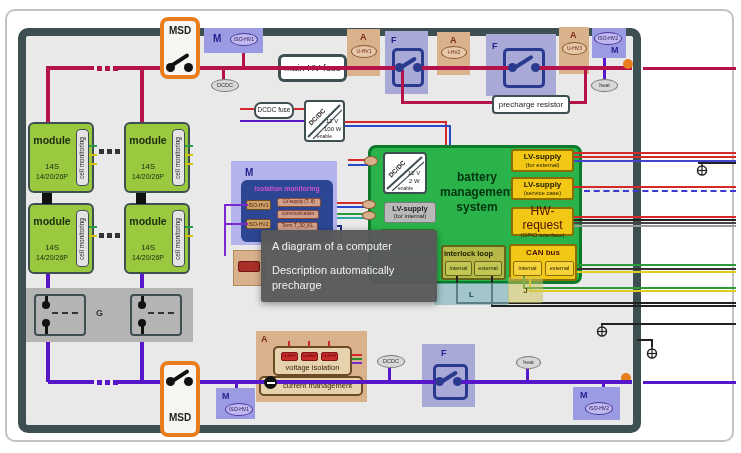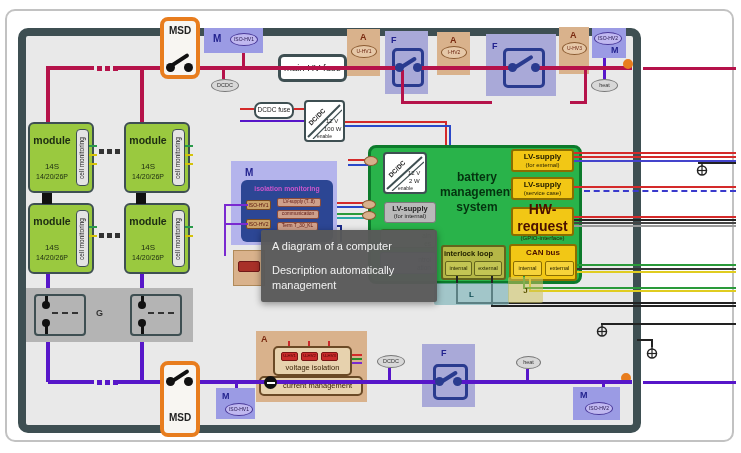--- a/index.html
+++ b/index.html
@@ -133,20 +133,23 @@
   <div class="ab" style="left:592px;top:28px;width:34px;height:30px;background:#9b9be4"></div>
   <div class="oval" style="left:594px;top:32px;width:28px;height:13px;background:#c0b8f0;border:1px solid #4a3a9a;font-size:5px;color:#23144a">ISO-HV2</div>
   <div class="lbl" style="left:611px;top:46px;font-size:9px;font-weight:bold;color:#23238f">M</div>
   <div class="w" style="left:603px;top:58px;width:3px;height:21px;background:#5716c9"></div>
   <div class="oval" style="left:591px;top:79px;width:27px;height:13px;background:#d8d8d8;border:1px solid #777;font-size:5.5px;color:#333">heat</div>
 
   <div class="w" style="left:401px;top:70px;width:3px;height:34px;background:#b5124a"></div>
   <div class="w" style="left:401px;top:101px;width:91px;height:3px;background:#b5124a"></div>
   <div class="w" style="left:570px;top:101px;width:17px;height:3px;background:#b5124a"></div>
   <div class="w" style="left:584px;top:70px;width:3px;height:34px;background:#b5124a"></div>
+  <div class="chip" style="left:492px;top:95px;width:78px;height:19px;background:#fff;border:2.5px solid #3e4f52;border-radius:4px">
+    <span style="font-size:8px;color:#222">precharge resistor</span>
+    </div>
 
   <div class="chip" style="left:278px;top:54px;width:69px;height:28px;background:#fff;border:3px solid #3e4f52;border-radius:6px">
     <span style="font-size:9.5px;color:#222">main HV-fuse</span>
     </div>
 
   <div class="w" style="left:222px;top:70px;width:3px;height:9px;background:#b5124a"></div>
   <div class="oval" style="left:211px;top:79px;width:28px;height:13px;background:#d8d8d8;border:1px solid #777;font-size:5.5px;color:#333">DCDC</div>
   <div class="w" style="left:240px;top:108px;width:14px;height:2px;background:#d42a2a"></div>
   <div class="chip" style="left:254px;top:102px;width:40px;height:17px;background:#fff;border:2px solid #3e4f52;border-radius:7px">
     <span style="font-size:6.5px;color:#222">DCDC fuse</span>
@@ -224,21 +227,21 @@
 
   <div class="ab ctr" style="left:511px;top:149px;width:63px;height:23px;background:#f2c715;border:2px solid #8a6d00;border-radius:3px;flex-direction:column">
     <span style="font-size:8px;font-weight:bold;color:#262000;line-height:1.15">LV-supply</span>
     <span style="font-size:6px;color:#262000;line-height:1.15">(for external)</span>
     </div>
   <div class="ab ctr" style="left:511px;top:177px;width:63px;height:23px;background:#f2c715;border:2px solid #8a6d00;border-radius:3px;flex-direction:column">
     <span style="font-size:8px;font-weight:bold;color:#262000;line-height:1.15">LV-supply</span>
     <span style="font-size:6px;color:#262000;line-height:1.15">(service case)</span>
     </div>
   <div class="ab ctr" style="left:511px;top:207px;width:63px;height:29px;background:#f2c715;border:2px solid #8a6d00;border-radius:3px;flex-direction:column">
-    <span style="font-size:14px;font-weight:bold;color:#4a1000;line-height:1.2">HW-request</span>
+    <span style="font-size:12px;font-weight:normal;color:#4a1000;line-height:1.2">HW-request</span>
     <span style="font-size:6px;color:#262000;line-height:1.2">(GPIO-interface)</span>
     </div>
 
   <div class="ab" style="left:509px;top:244px;width:68px;height:37px;background:#f2c715;border:2px solid #8a6d00;border-radius:3px"></div>
   <div class="lbl ctr" style="left:509px;top:249px;width:68px;font-size:8px;font-weight:bold;color:#4a1000">CAN bus</div>
   <div class="chip" style="left:513px;top:261px;width:29px;height:15px;background:#f6d33a;border:1.5px solid #8a6d00;border-radius:2px">
     <span style="font-size:5.5px;color:#262000">internal</span>
     </div>
   <div class="chip" style="left:545px;top:261px;width:29px;height:15px;background:#f6d33a;border:1.5px solid #8a6d00;border-radius:2px">
     <span style="font-size:5.5px;color:#262000">external</span>
@@ -400,15 +403,15 @@
   <div class="ab" style="left:216px;top:388px;width:39px;height:31px;background:#9b9be4"></div>
   <div class="lbl" style="left:222px;top:392px;font-size:9px;font-weight:bold;color:#23238f">M</div>
   <div class="oval" style="left:225px;top:403px;width:28px;height:13px;background:#c0b8f0;border:1px solid #4a3a9a;font-size:5px;color:#23144a">ISO-HV1</div>
   <div class="w" style="left:602px;top:384px;width:3px;height:5px;background:#5716c9"></div>
   <div class="ab" style="left:573px;top:387px;width:47px;height:33px;background:#9b9be4"></div>
   <div class="lbl" style="left:580px;top:391px;font-size:9px;font-weight:bold;color:#23238f">M</div>
   <div class="oval" style="left:585px;top:402px;width:28px;height:13px;background:#c0b8f0;border:1px solid #4a3a9a;font-size:5px;color:#23144a">ISO-HV2</div>
 
   <div class="tt">
     <p>A diagram of a computer</p>
-    <p>Description automatically management</p>
+    <p>Description automatically precharge</p>
   </div>
 </div>
 
 </body></html>

